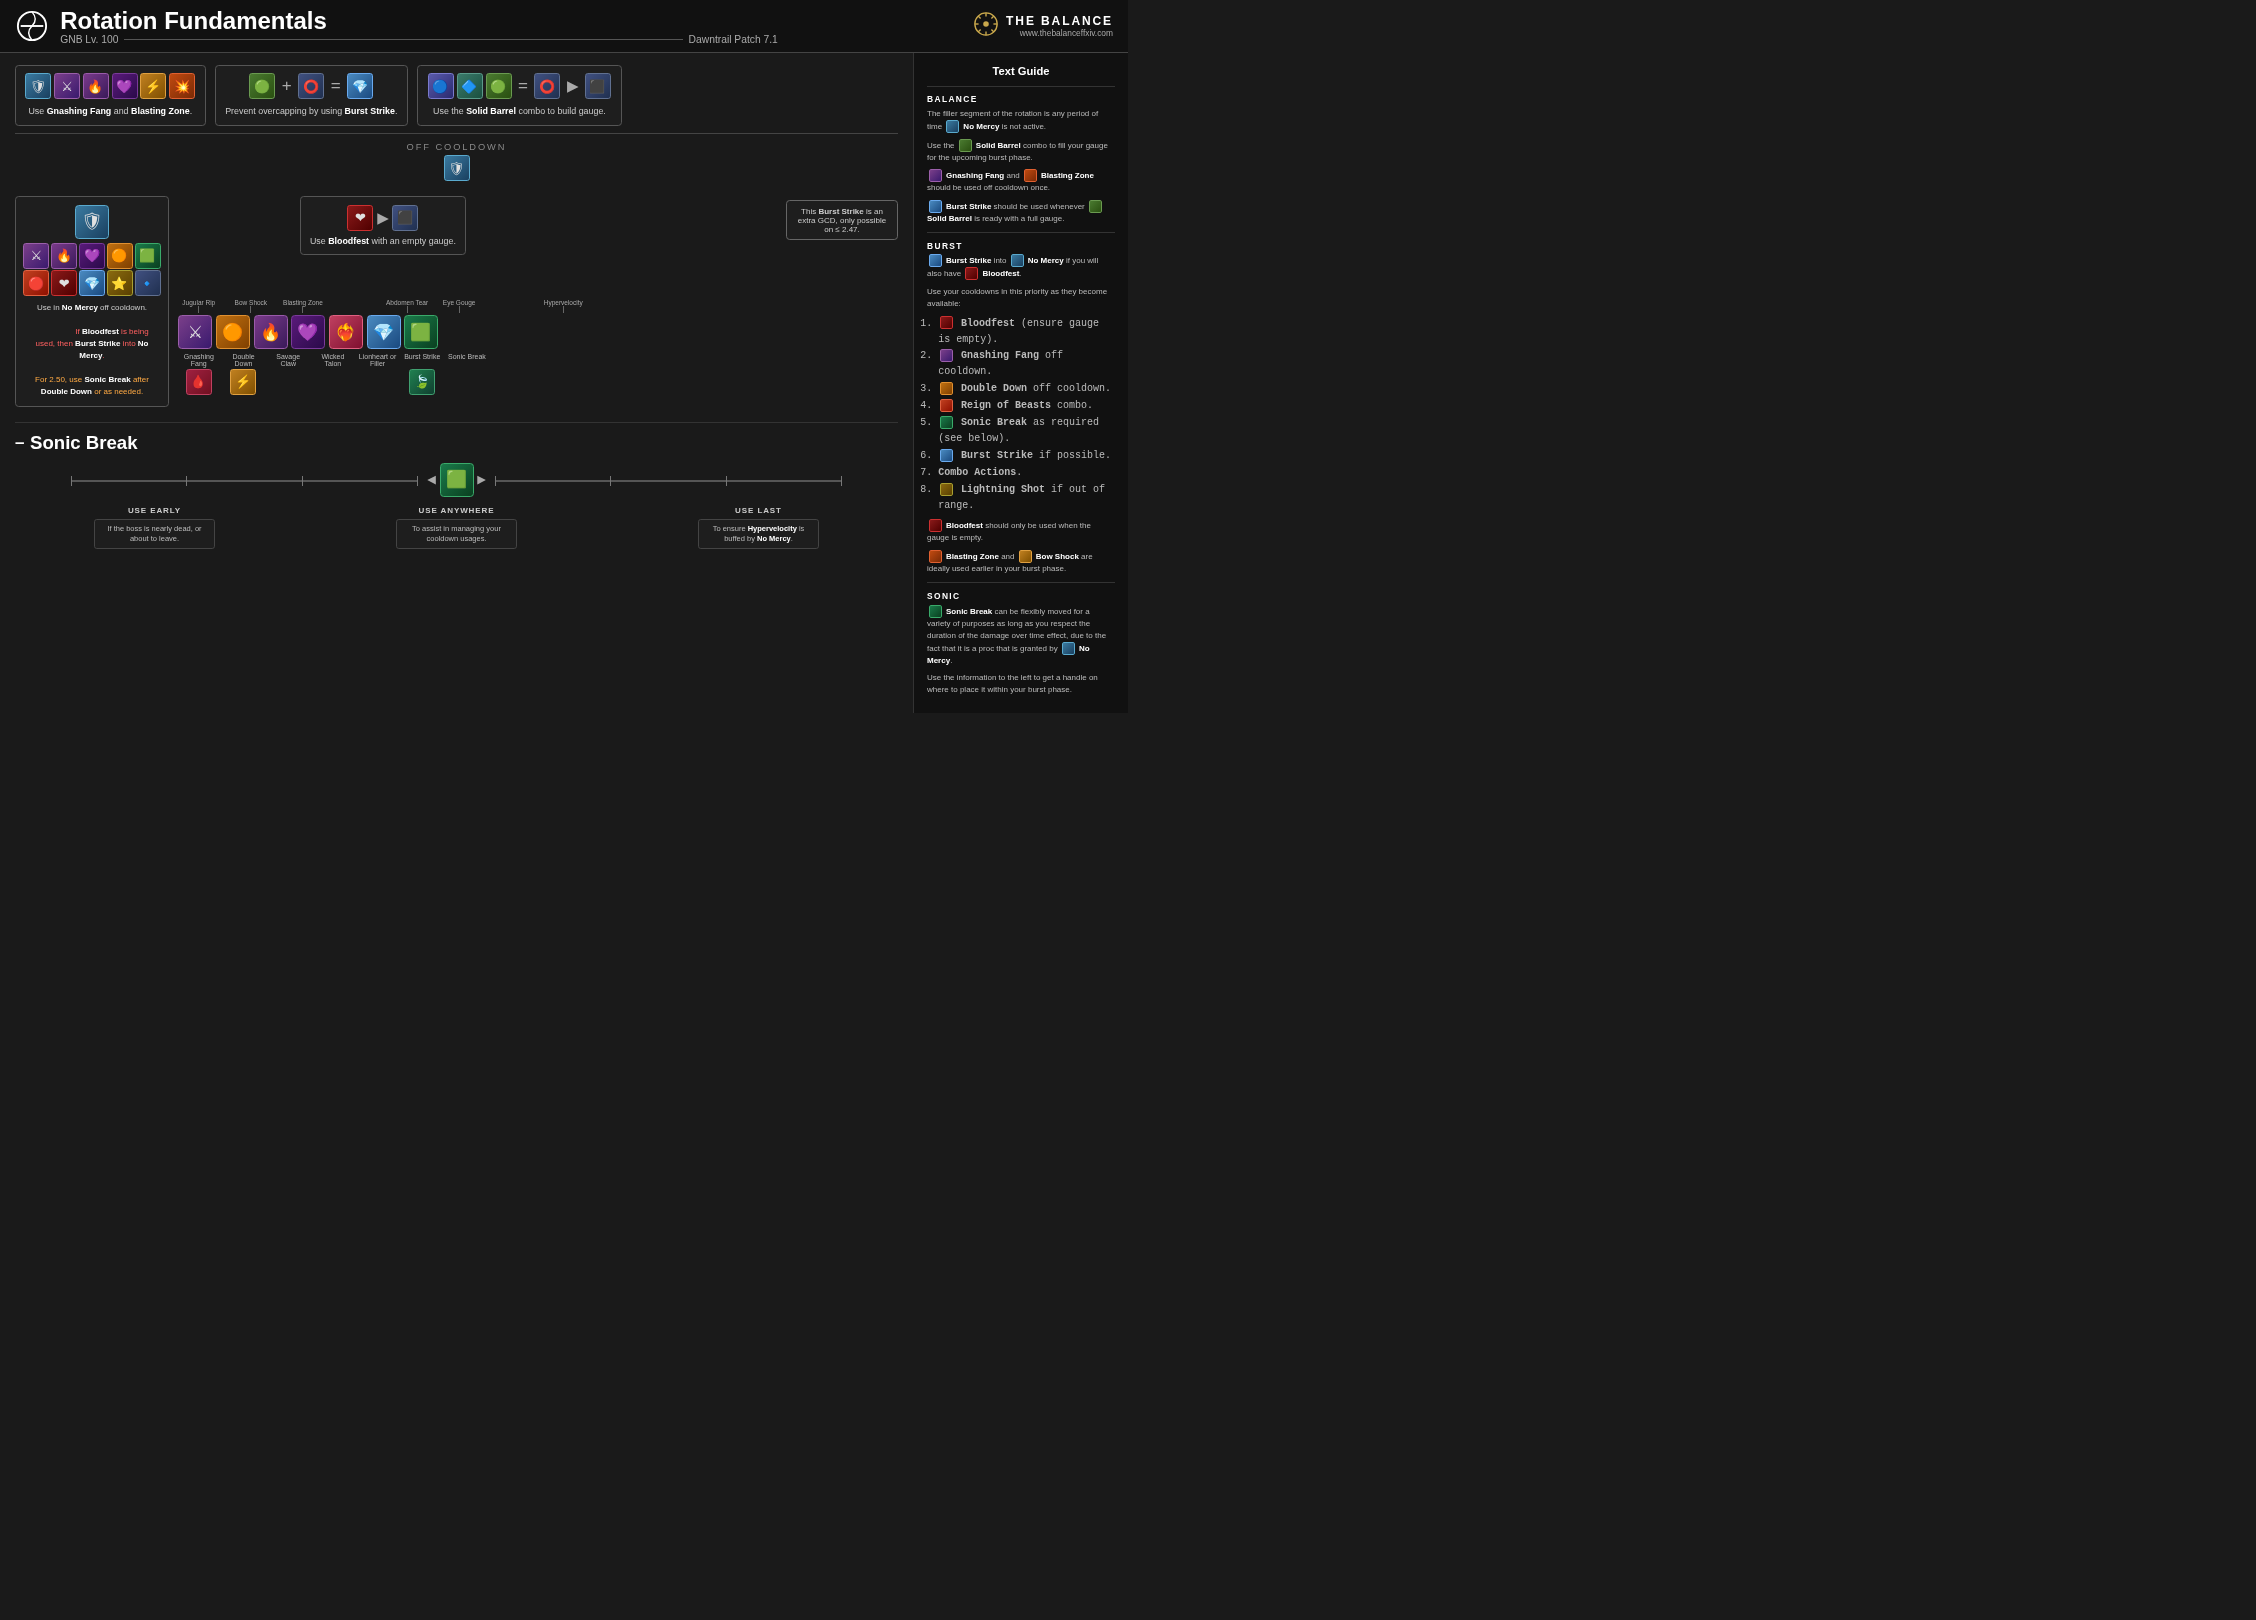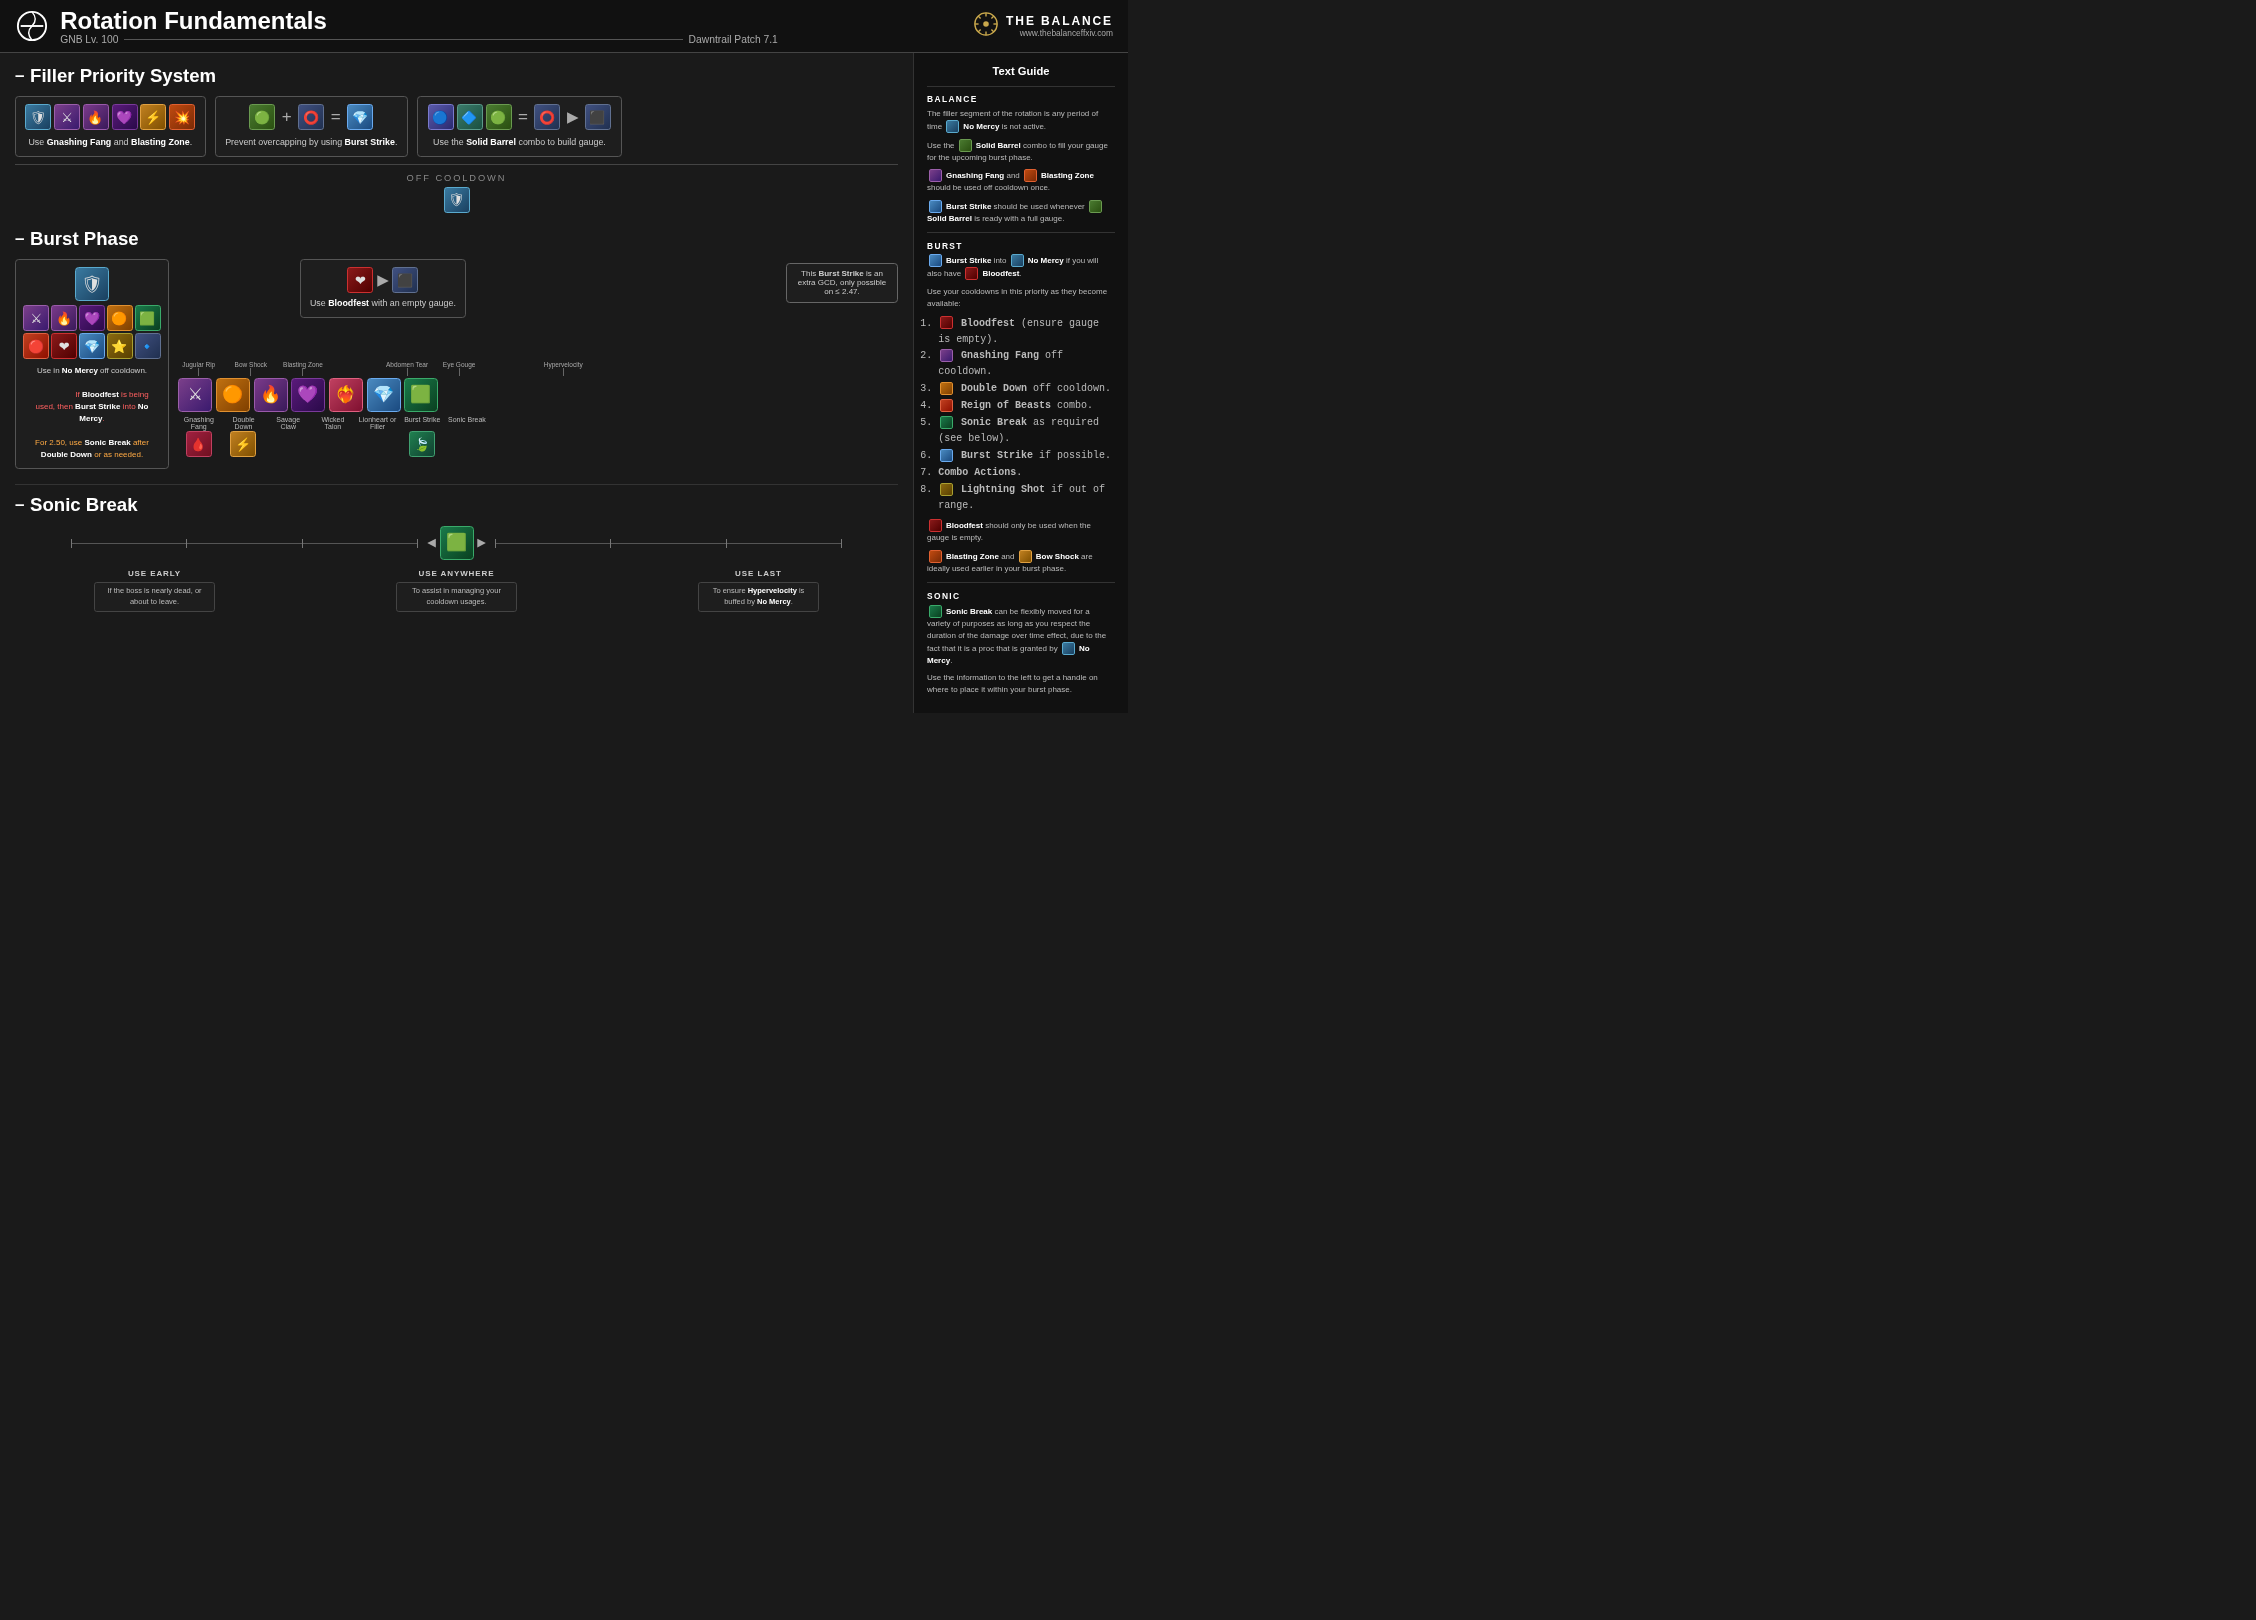--- a/index.html
+++ b/index.html
@@ -368,21 +368,20 @@
       <div class="balance-url">www.thebalanceffxiv.com</div>
     </div>
   </div>
 </div>
 
 <div class="main-layout">
 
   <div class="content-area">
 
     <div class="filler-section">
-      <div class="section-title">Filler Priority System</div>
       <div class="filler-cards">
 
         <div class="filler-card">
           <div class="card-icons">
             <div class="ability-icon icon-no-mercy ability-icon-sm">🛡</div>
             <div class="ability-icon icon-gnashing ability-icon-sm">⚔</div>
             <div class="ability-icon icon-savage-claw ability-icon-sm">🔥</div>
             <div class="ability-icon icon-wicked-talon ability-icon-sm">💜</div>
             <div class="ability-icon icon-bow-shock ability-icon-sm">⚡</div>
             <div class="ability-icon icon-blasting ability-icon-sm">💥</div>
@@ -422,21 +421,20 @@
 
       </div>
 
       <div class="off-cooldown-section">
         <div class="off-cooldown-label">OFF COOLDOWN</div>
         <div class="ability-icon icon-no-mercy ability-icon-sm">🛡</div>
       </div>
     </div>
 
     <div class="burst-section">
-      <div class="section-title">Burst Phase</div>
       <div class="burst-layout">
 
         <div class="burst-left-card">
           <div class="burst-left-top">
             <div class="ability-icon icon-no-mercy">🛡</div>
             <div class="burst-combo-rows">
               <div class="burst-combo-row">
                 <div class="ability-icon icon-gnashing ability-icon-sm">⚔</div>
                 <div class="ability-icon icon-savage-claw ability-icon-sm">🔥</div>
                 <div class="ability-icon icon-wicked-talon ability-icon-sm">💜</div>

